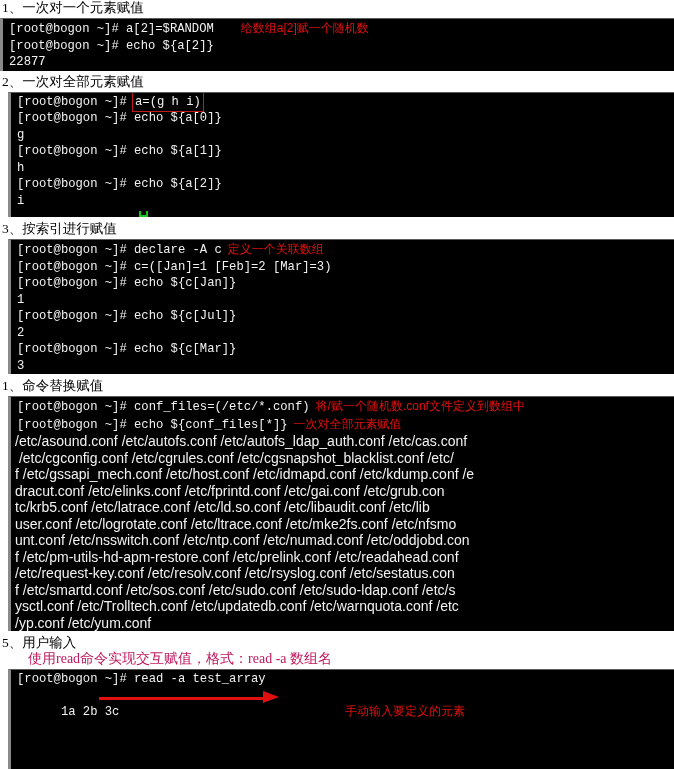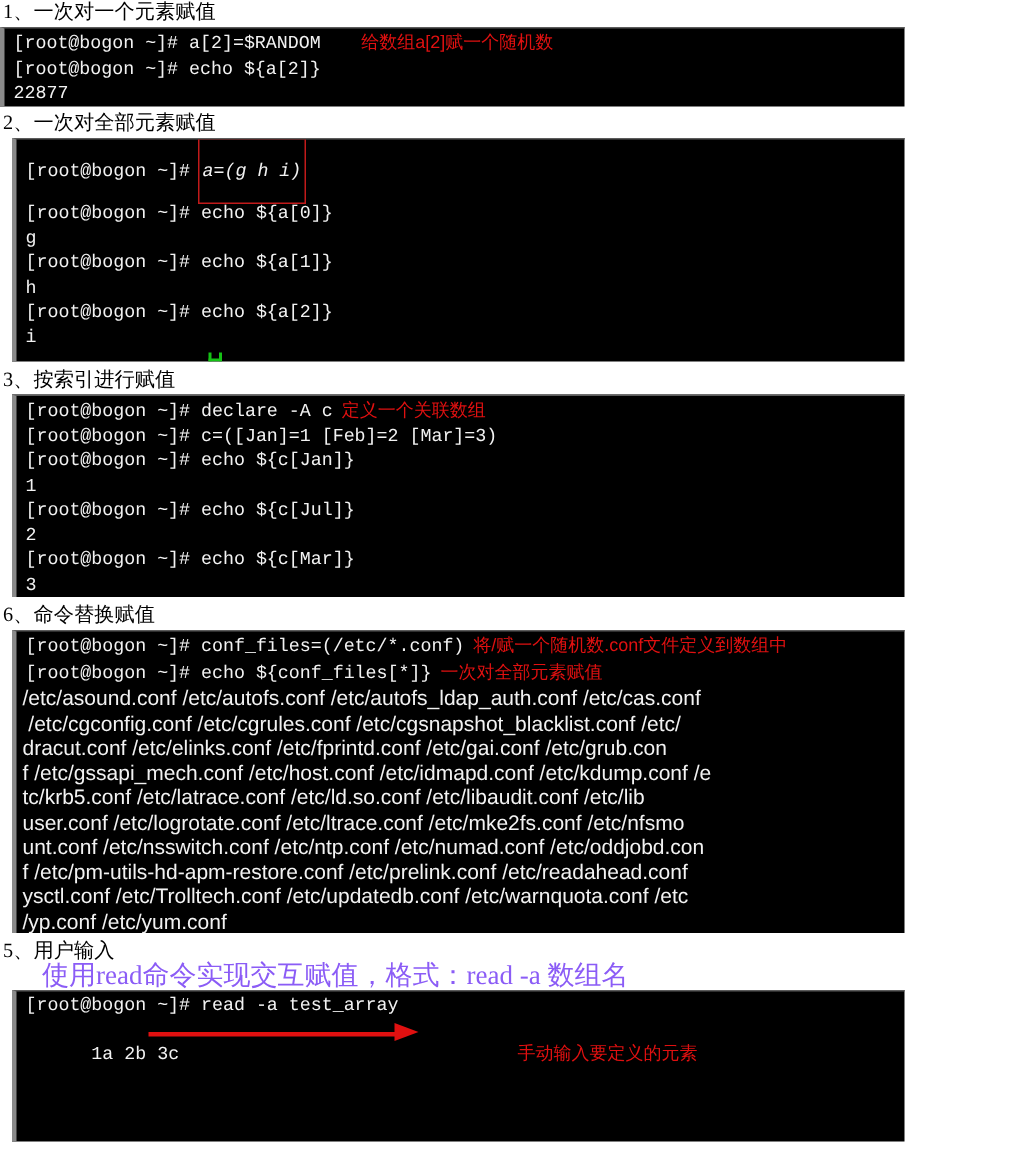--- a/index.html
+++ b/index.html
@@ -3,34 +3,34 @@
 <meta charset="utf-8">
 <style>
   * { box-sizing: border-box; }
   html, body {
     margin: 0; padding: 0;
     width: 674px; height: 769px;
     background: #ffffff;
     font-family: "Liberation Sans", sans-serif;
     overflow: hidden;
   }
-  #page { position: relative; width: 603px; height: 769px; background: #fff; }
+  #page { position: relative; width: 674px; height: 769px; background: #fff; }
 
   .heading {
     font-family: "Liberation Serif", serif;
     font-size: 13.5px;
     color: #000;
     line-height: 16px;
     padding-left: 2px;
     white-space: nowrap;
   }
   .subdesc {
     font-family: "Liberation Serif", serif;
-    font-size: 18px;
-    color: #8b5cf6;
+    font-size: 14px;
+    color: #be185d;
     line-height: 16px;
     padding-left: 28px;
     white-space: nowrap;
   }
 
   .term {
     background: #000000;
     border-left: 3px solid #8a8a8a;
     border-top: 1px solid #5c5c5c;
     position: relative;
@@ -54,22 +54,21 @@
     font-family: "Liberation Sans", sans-serif;
     font-size: 12px;
     padding-left: 27px;
   }
   .line .note.tight { padding-left: 6px; }
 
   .boxed {
     outline: 1.5px solid #c21a1a;
     outline-offset: 1px;
     display: inline-block;
-    padding: 12px 1px;
-    font-style: italic;
+    padding: 0 1px;
   }
 
   .cursor {
     display: block;
     width: 9px;
     height: 6px;
     border: 2px solid #15c215;
     border-top: none;
     margin-left: 128px;
     margin-top: 2px;
@@ -140,32 +139,34 @@
     <div class="line"><span>[root@bogon ~]# declare -A c</span><span class="note tight">定义一个关联数组</span></div>
     <div class="line">[root@bogon ~]# c=([Jan]=1 [Feb]=2 [Mar]=3)</div>
     <div class="line">[root@bogon ~]# echo ${c[Jan]}</div>
     <div class="line">1</div>
     <div class="line">[root@bogon ~]# echo ${c[Jul]}</div>
     <div class="line">2</div>
     <div class="line">[root@bogon ~]# echo ${c[Mar]}</div>
     <div class="line">3</div>
   </div>
 
-  <div class="heading" style="margin-top:4px;">6、命令替换赋值</div>
+  <div class="heading" style="margin-top:4px;">1、命令替换赋值</div>
   <div class="term indent" style="margin-top:2px;">
     <div class="line"><span>[root@bogon ~]# conf_files=(/etc/*.conf)</span><span class="note tight">将/赋一个随机数.conf文件定义到数组中</span></div>
     <div class="line"><span>[root@bogon ~]# echo ${conf_files[*]}</span><span class="note tight">一次对全部元素赋值</span></div>
     <div class="wrapline">/etc/asound.conf /etc/autofs.conf /etc/autofs_ldap_auth.conf /etc/cas.conf</div>
     <div class="wrapline"> /etc/cgconfig.conf /etc/cgrules.conf /etc/cgsnapshot_blacklist.conf /etc/</div>
+    <div class="wrapline">f /etc/gssapi_mech.conf /etc/host.conf /etc/idmapd.conf /etc/kdump.conf /e</div>
     <div class="wrapline">dracut.conf /etc/elinks.conf /etc/fprintd.conf /etc/gai.conf /etc/grub.con</div>
-    <div class="wrapline">f /etc/gssapi_mech.conf /etc/host.conf /etc/idmapd.conf /etc/kdump.conf /e</div>
     <div class="wrapline">tc/krb5.conf /etc/latrace.conf /etc/ld.so.conf /etc/libaudit.conf /etc/lib</div>
     <div class="wrapline">user.conf /etc/logrotate.conf /etc/ltrace.conf /etc/mke2fs.conf /etc/nfsmo</div>
     <div class="wrapline">unt.conf /etc/nsswitch.conf /etc/ntp.conf /etc/numad.conf /etc/oddjobd.con</div>
     <div class="wrapline">f /etc/pm-utils-hd-apm-restore.conf /etc/prelink.conf /etc/readahead.conf</div>
+    <div class="wrapline">/etc/request-key.conf /etc/resolv.conf /etc/rsyslog.conf /etc/sestatus.con</div>
+    <div class="wrapline">f /etc/smartd.conf /etc/sos.conf /etc/sudo.conf /etc/sudo-ldap.conf /etc/s</div>
     <div class="wrapline">ysctl.conf /etc/Trolltech.conf /etc/updatedb.conf /etc/warnquota.conf /etc</div>
     <div class="wrapline">/yp.conf /etc/yum.conf</div>
   </div>
 
   <div class="heading" style="margin-top:4px;">5、用户输入</div>
   <div class="subdesc">使用read命令实现交互赋值，格式：read -a 数组名</div>
   <div class="term indent" style="margin-top:2px;">
     <div class="line">[root@bogon ~]# read -a test_array</div>
     <div class="line arrowrow">
       <span>1a 2b 3c</span>

